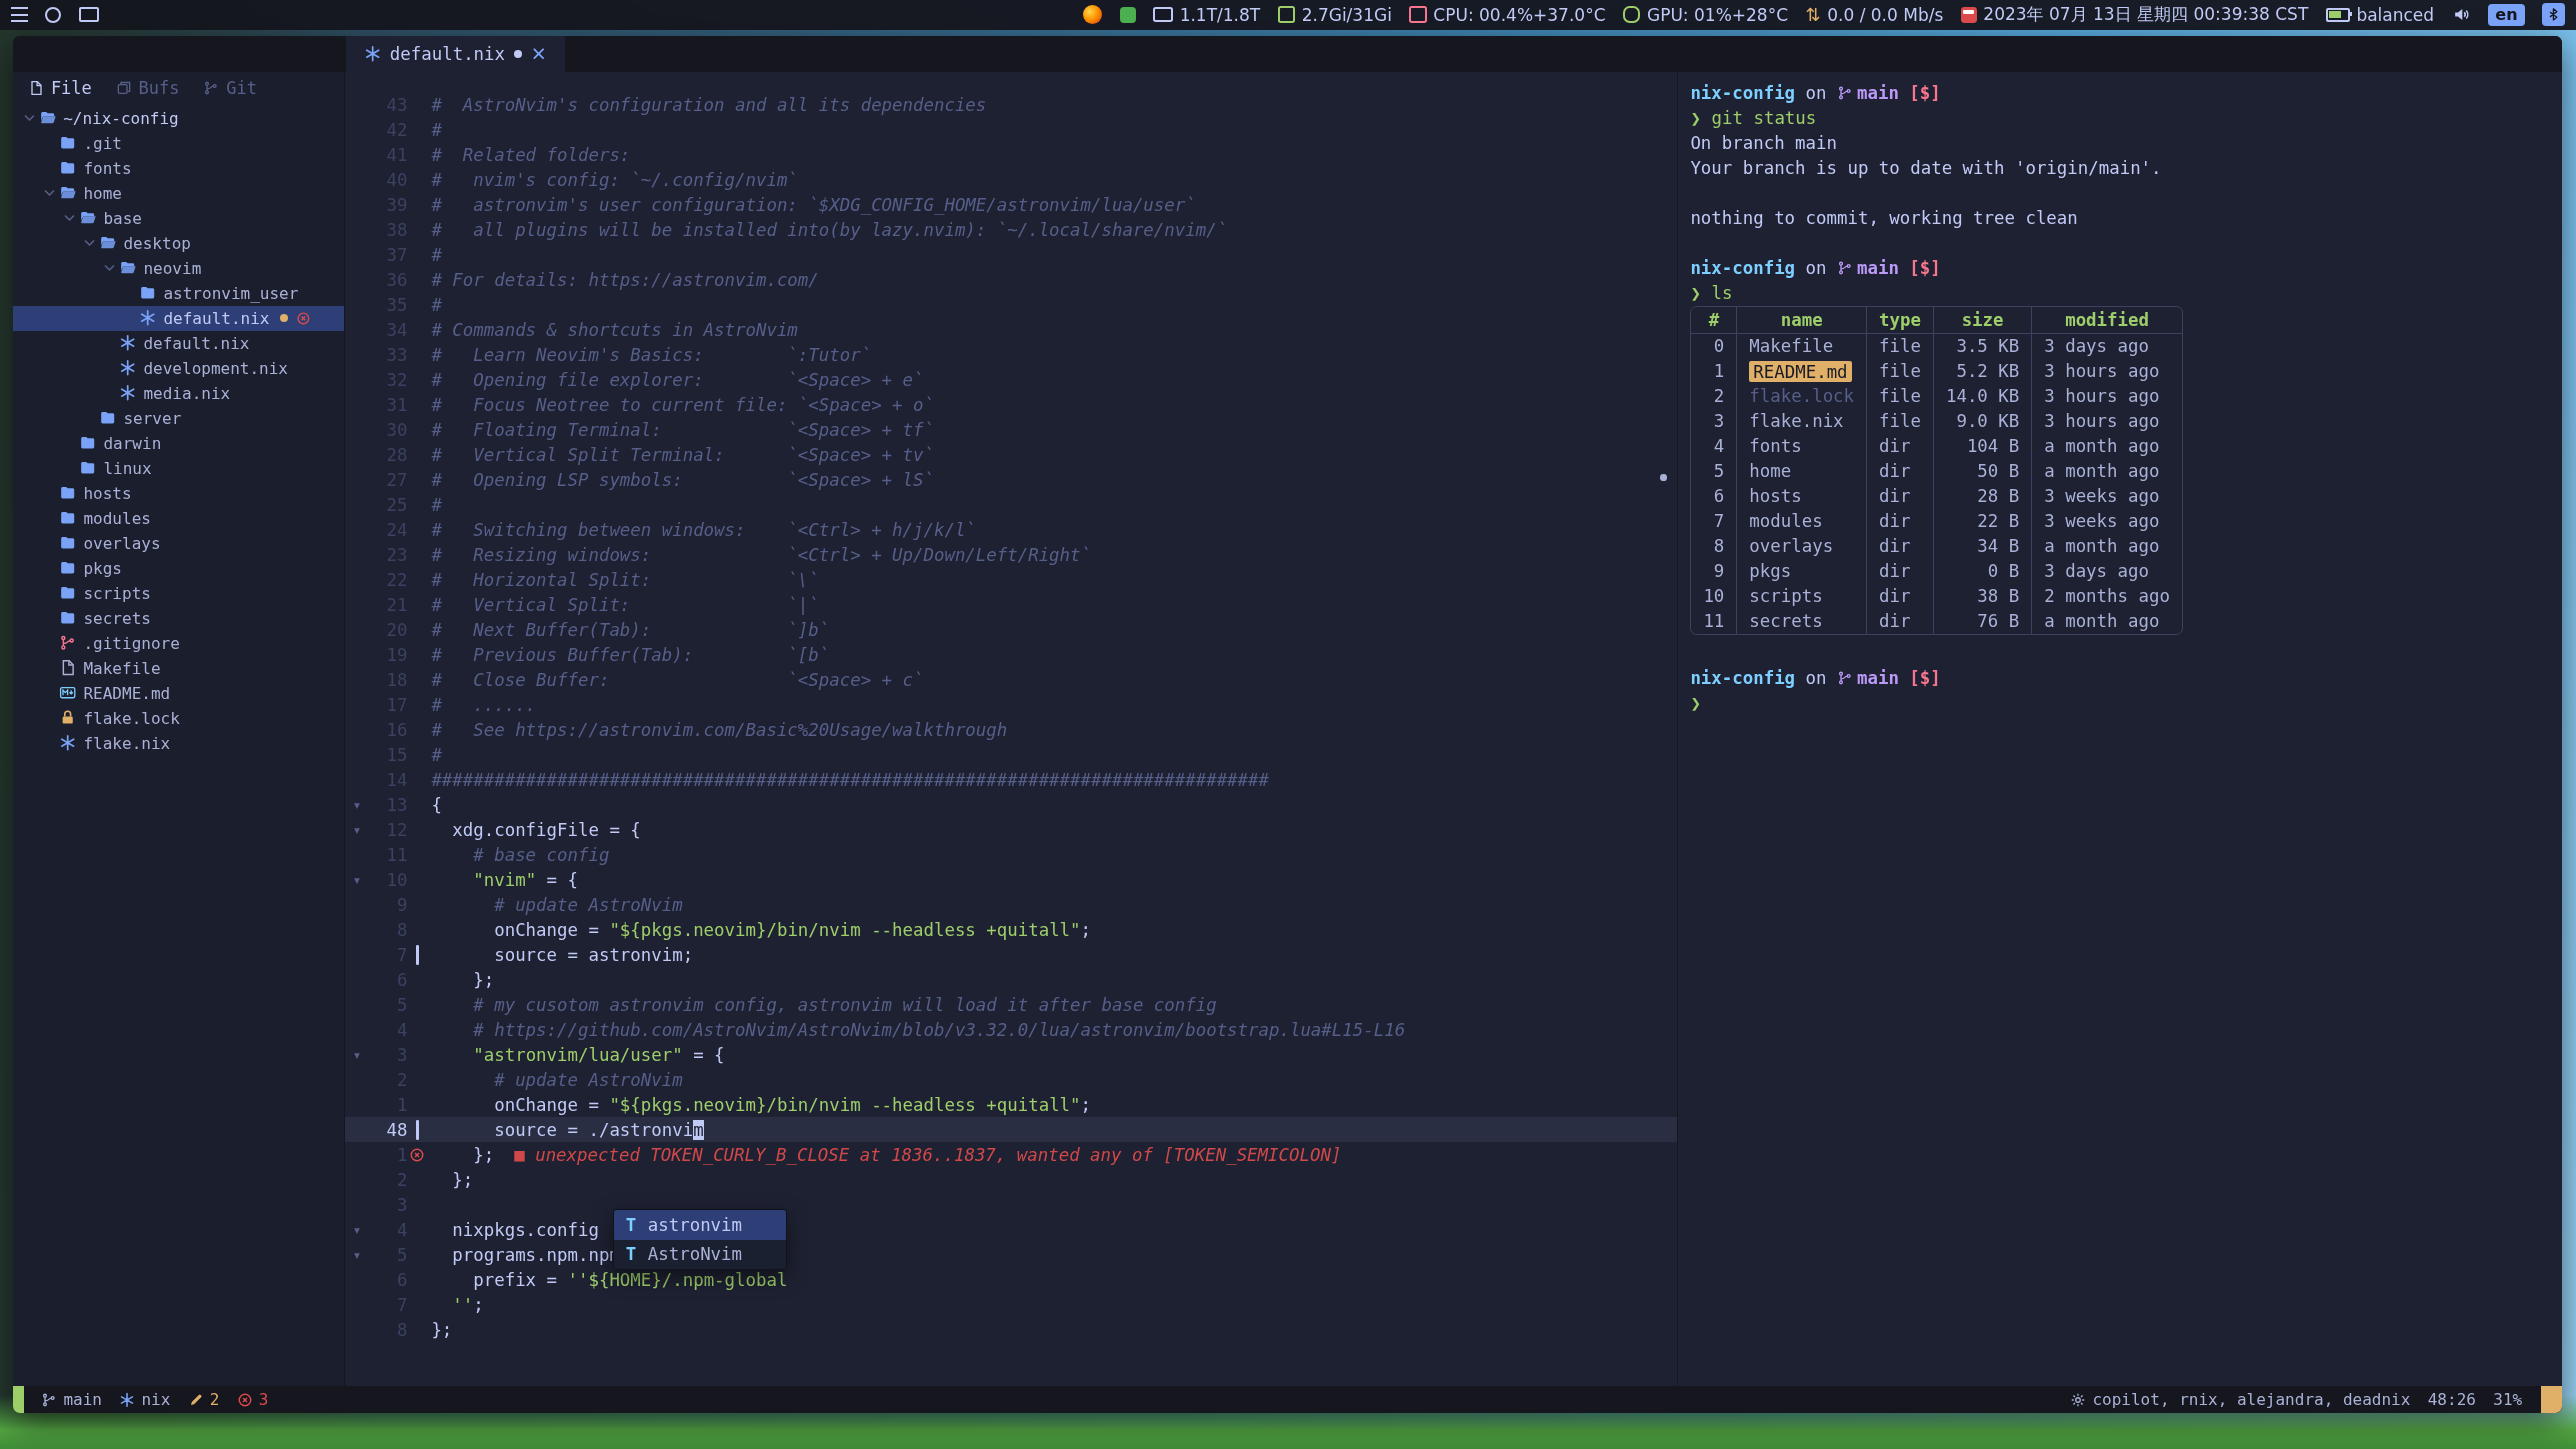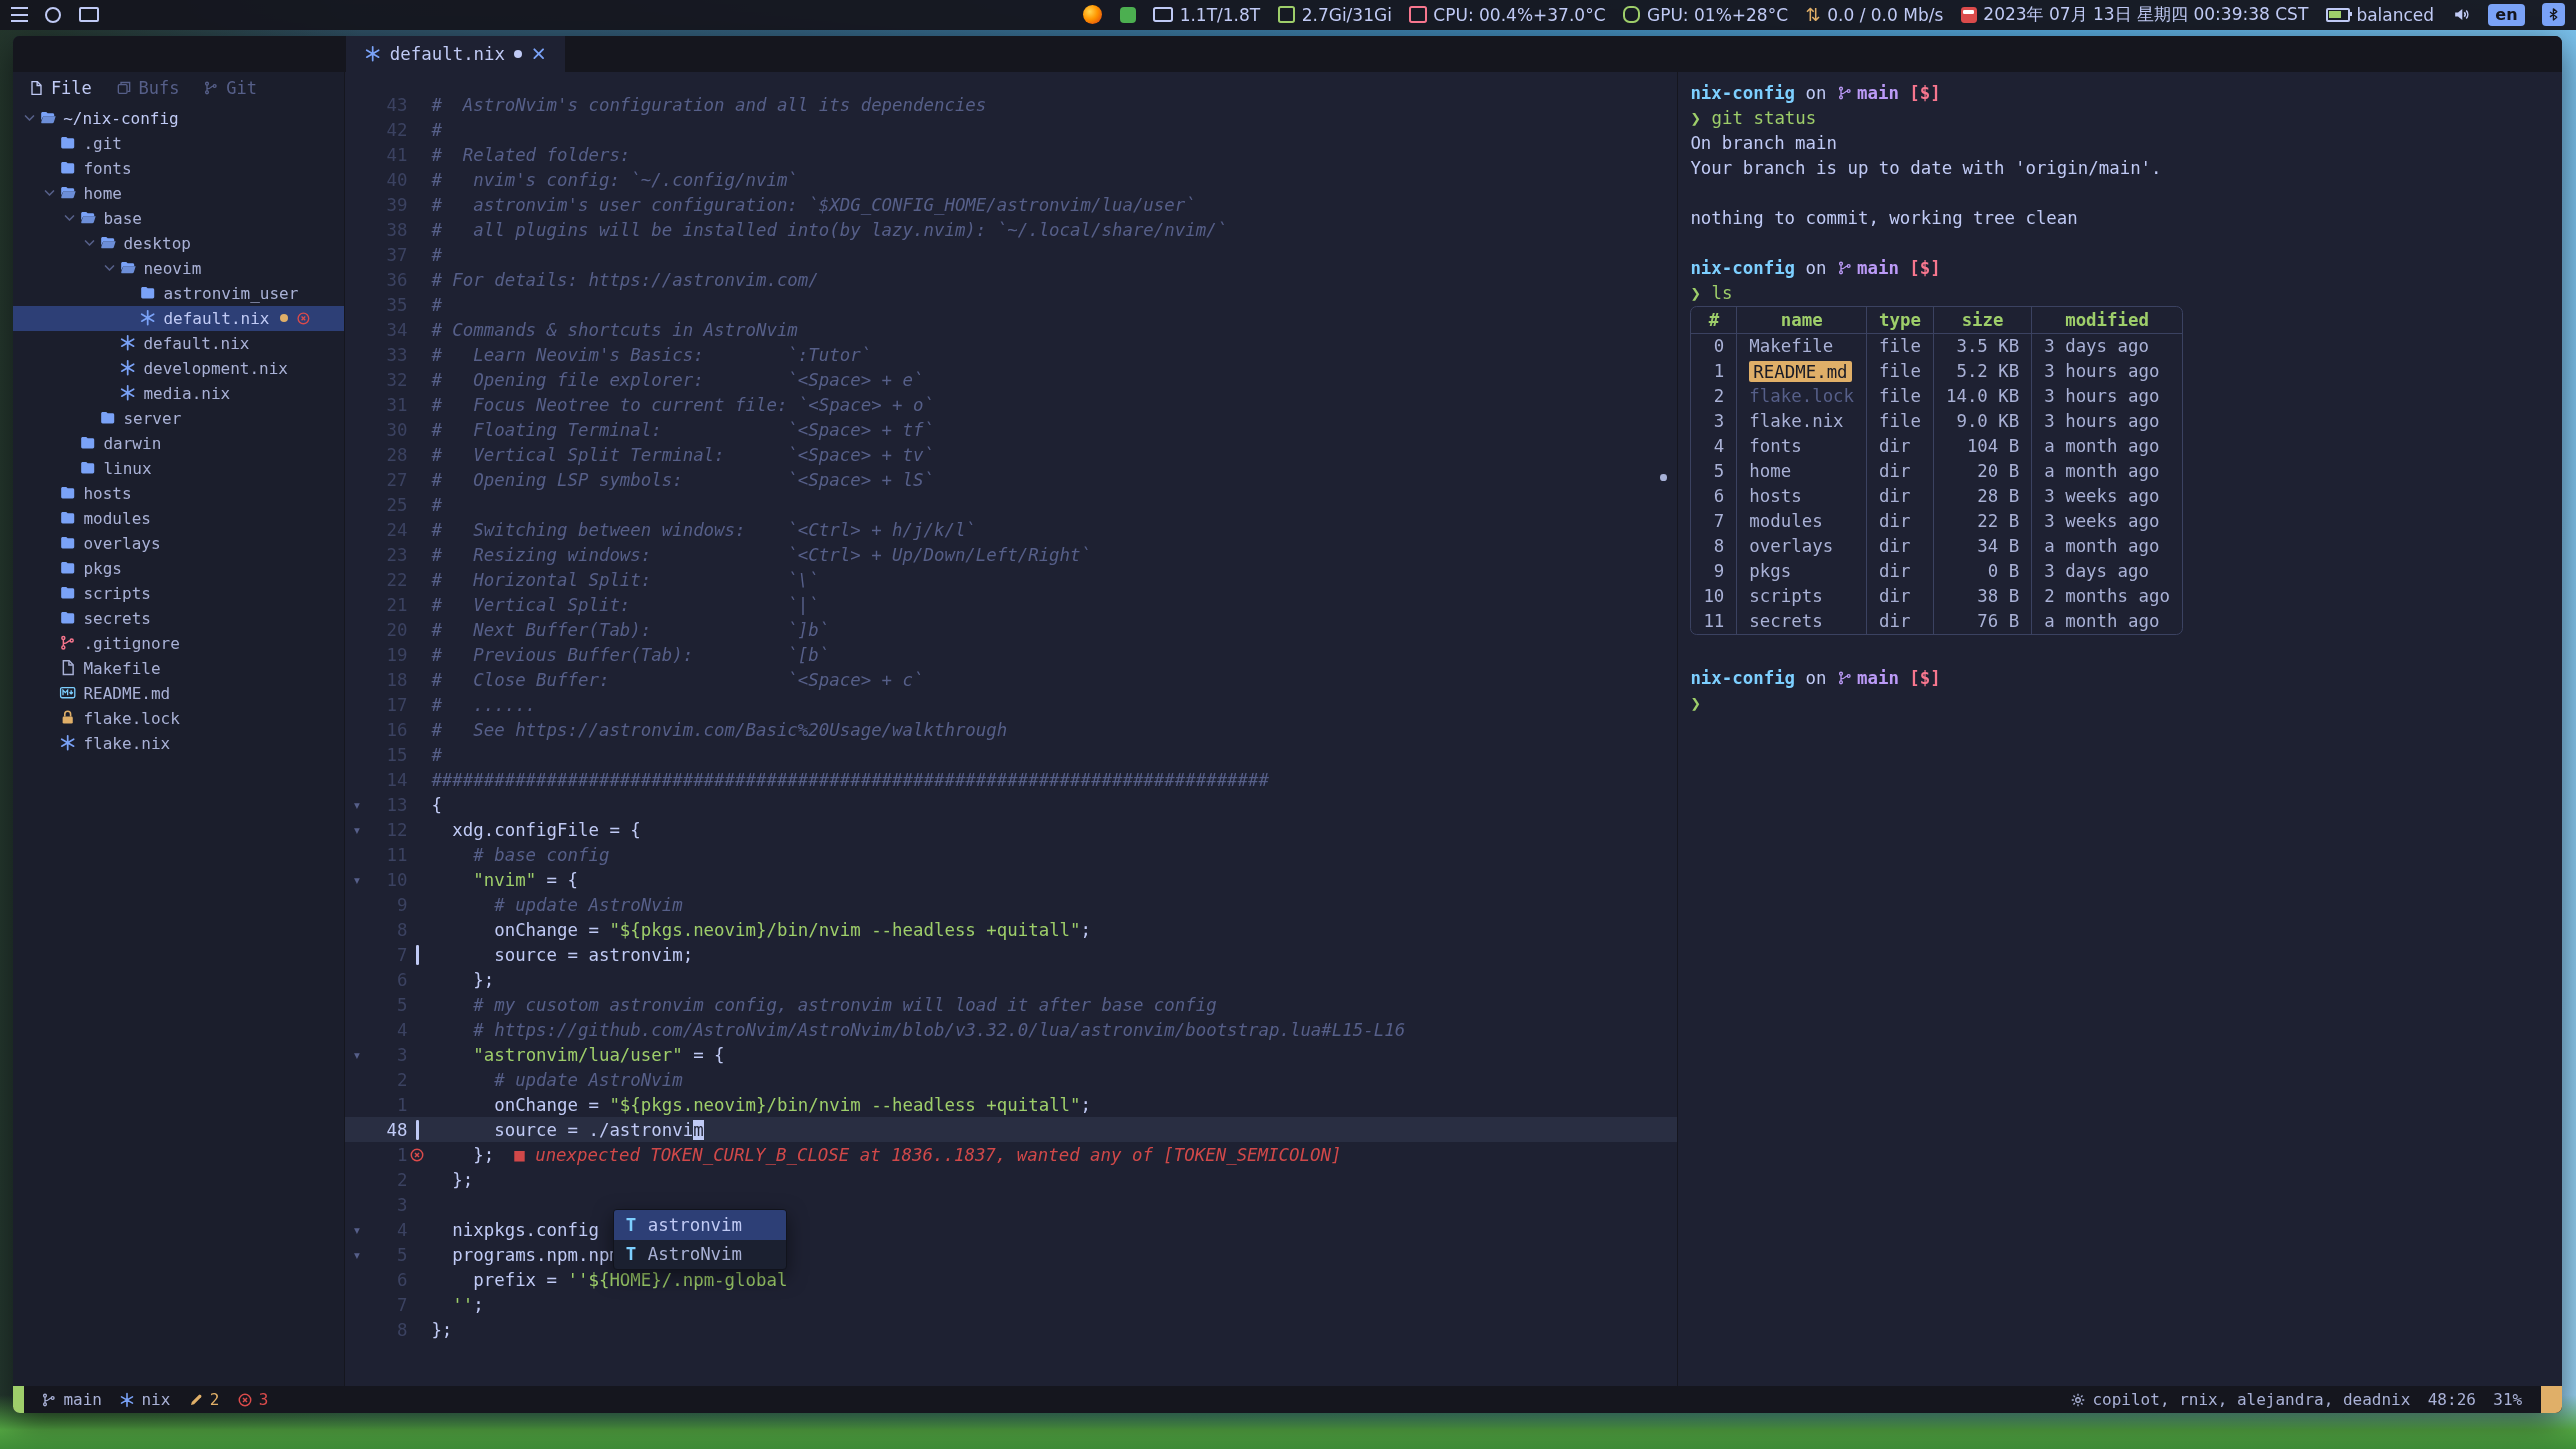--- a/index.html
+++ b/index.html
@@ -634,21 +634,21 @@
                 <td class="td-idx">4</td>
                 <td class="td-name">fonts</td>
                 <td>dir</td>
                 <td class="td-size">104 B</td>
                 <td>a month ago</td>
               </tr>
               <tr>
                 <td class="td-idx">5</td>
                 <td class="td-name">home</td>
                 <td>dir</td>
-                <td class="td-size">20 B</td>
+                <td class="td-size">50 B</td>
                 <td>a month ago</td>
               </tr>
               <tr>
                 <td class="td-idx">6</td>
                 <td class="td-name">hosts</td>
                 <td>dir</td>
                 <td class="td-size">28 B</td>
                 <td>3 weeks ago</td>
               </tr>
               <tr>

